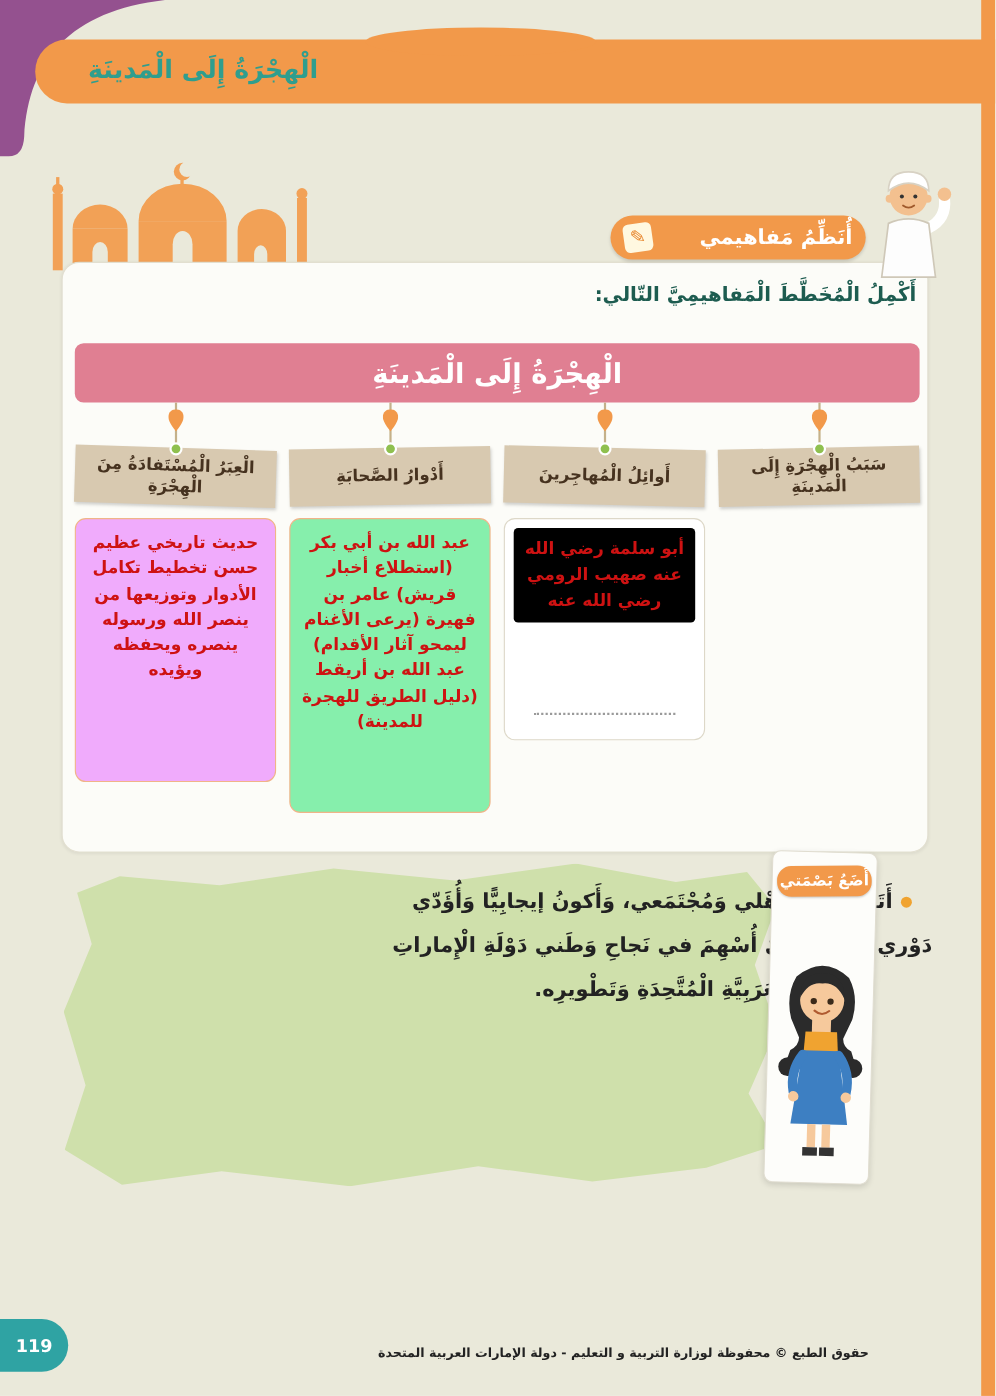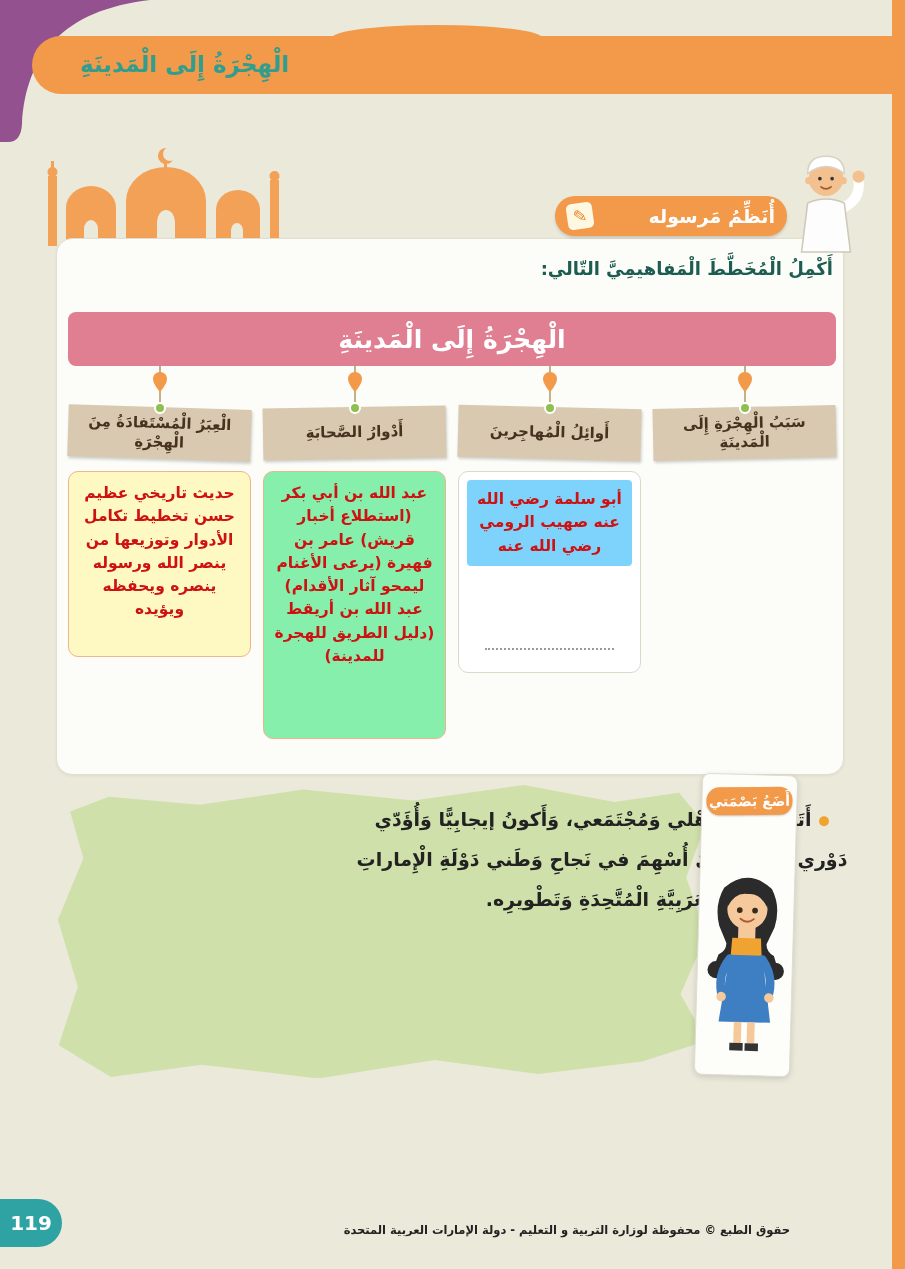--- a/index.html
+++ b/index.html
@@ -39,41 +39,41 @@
   .connector .line { position:absolute; right:calc(50% - 1px); top:0; width:2px; height:100%; background:#c4b18a; }
   .connector .drop { position:absolute; right:calc(50% - 7px); top:6px; }
   .dot { width:12px; height:12px; border-radius:50%; background:#8fc04f; border:2px solid #fff; margin:-8px auto -7px; position:relative; z-index:3; }
   .col-header { background:#d8c9b0; color:#46321f; font-weight:bold; font-size:15px; text-align:center; padding:6px; min-height:52px; display:flex; align-items:center; justify-content:center; box-shadow:1px 2px 3px rgba(0,0,0,.18); line-height:1.3; position:relative; z-index:2; }
   .col:nth-child(1) .col-header { transform:rotate(-1.2deg); }
   .col:nth-child(2) .col-header { transform:rotate(1.4deg); }
   .col:nth-child(3) .col-header { transform:rotate(-1deg); }
   .col:nth-child(4) .col-header { transform:rotate(1.8deg); }
 
   .answer-box { margin-top:12px; background:#ffffff; border:1px solid #ddd8c8; border-radius:10px; padding:8px; display:flex; flex-direction:column; }
-  .answer-text { color:#ce1212; font-weight:bold; font-size:15.5px; line-height:1.5; text-align:center; background:#7dd3fc; padding:8px 5px; border-radius:4px; }
+  .answer-text { color:#ce1212; font-weight:bold; font-size:15.5px; line-height:1.5; text-align:center; background:#000000; padding:8px 5px; border-radius:4px; }
   .col:nth-child(1) .answer-box { height:202px; }
   .col:nth-child(2) .answer-box { height:202px; }
   .col:nth-child(3) .answer-box { height:268px; background:#86efac; border-color:#f0b488; }
-  .col:nth-child(4) .answer-box { height:186px; background:#fef9c3; border-color:#f0b488; }
+  .col:nth-child(4) .answer-box { height:240px; background:#f0abfc; border-color:#f0b488; }
   .col:nth-child(3) .answer-text, .col:nth-child(4) .answer-text { background:transparent; padding:2px; }
   .dotted-line { border-bottom:2px dotted #9a9a9a; width:78%; margin:auto auto 14px; }
 
   
   .pledge { position:absolute; left:58px; top:786px; width:648px; height:292px; background:#cfe0ab; transform:rotate(-0.4deg);
     clip-path:polygon(2% 8%, 8% 3%, 22% 6%, 38% 1%, 55% 5%, 72% 0%, 86% 6%, 96% 3%, 100% 14%, 97% 32%, 100% 52%, 96% 72%, 100% 88%, 90% 95%, 74% 99%, 58% 94%, 40% 100%, 22% 95%, 8% 99%, 0% 88%, 3% 68%, 0% 45%, 4% 24%); }
   .pledge-text { position:absolute; top:50%; transform:translateY(-50%); right:48px; left:66px; font-size:19px; font-weight:bold; color:#222; line-height:2.1; text-align:center; }
   .bullet { display:inline-block; width:10px; height:10px; border-radius:50%; background:#f0a330; margin-left:8px; }
 
   
   .footprint-card { position:absolute; left:698px; top:774px; width:96px; height:302px; background:#fdfdfa; border:1px solid #e0ddd0; border-radius:8px; transform:rotate(1.6deg); box-shadow:0 2px 6px rgba(0,0,0,.14); z-index:2; }
   .footprint-badge { position:absolute; top:12px; left:4px; right:4px; background:#f2994a; color:#fff; font-weight:bold; font-size:14px; text-align:center; padding:6px 2px; border-radius:13px; transform:rotate(-2deg); box-shadow:0 1px 2px rgba(0,0,0,.2); }
   .girl { position:absolute; bottom:4px; left:5px; width:86px; }
 
   
-  .page-num { position:absolute; left:0; top:1199px; width:62px; height:48px; background:#2fa3a3; border-radius:0 26px 26px 0; color:#fff; font-weight:bold; font-size:20px; display:flex; align-items:center; justify-content:center; direction:ltr; }
+  .page-num { position:absolute; left:0; top:1199px; width:62px; height:48px; background:#2fa3a3; border-radius:0 26px 26px 0; color:#fff; font-weight:bold; font-size:16px; display:flex; align-items:center; justify-content:center; direction:ltr; }
   .copyright { position:absolute; right:115px; top:1223px; font-size:11.5px; font-weight:bold; color:#222;text-align:center; }
 </style>
 </head>
 <body>
 
 <div class="page">
 
   <div class="edge-strip"></div>
 
   <svg class="corner" viewBox="0 0 160 160">
@@ -104,21 +104,21 @@
     <g fill="#eae9da">
       <path d="M42 100 v-17 a7 9 0 0 1 14 0 v17 z"></path>
       <path d="M115 100 v-24 a9 12 0 0 1 18 0 v24 z"></path>
       <path d="M189 100 v-15 a6 8 0 0 1 12 0 v15 z"></path>
     </g>
   </svg>
 
   <div class="panel"></div>
 
   <div class="org-badge">
-    <span>أُنَظِّمُ مَرسوله</span>
+    <span>أُنَظِّمُ مَفاهيمي</span>
     <span class="badge-icon">✎</span>
   </div>
 
   <svg class="boy" width="82" height="110" viewBox="0 0 80 108">
     <path d="M58 62 Q74 54 72 36" stroke="#ffffff" stroke-width="10" fill="none" stroke-linecap="round"></path>
     <circle cx="72" cy="32" r="6" fill="#f3c08f"></circle>
     <path d="M22 58 Q40 50 58 58 L64 106 L16 106 Z" fill="#fdfdfd" stroke="#cfc8b8" stroke-width="1.5"></path>
     <circle cx="40" cy="34" r="17" fill="#f3c08f"></circle>
     <circle cx="23" cy="36" r="3.5" fill="#f3c08f"></circle>
       <circle cx="57" cy="36" r="3.5" fill="#f3c08f"></circle>

